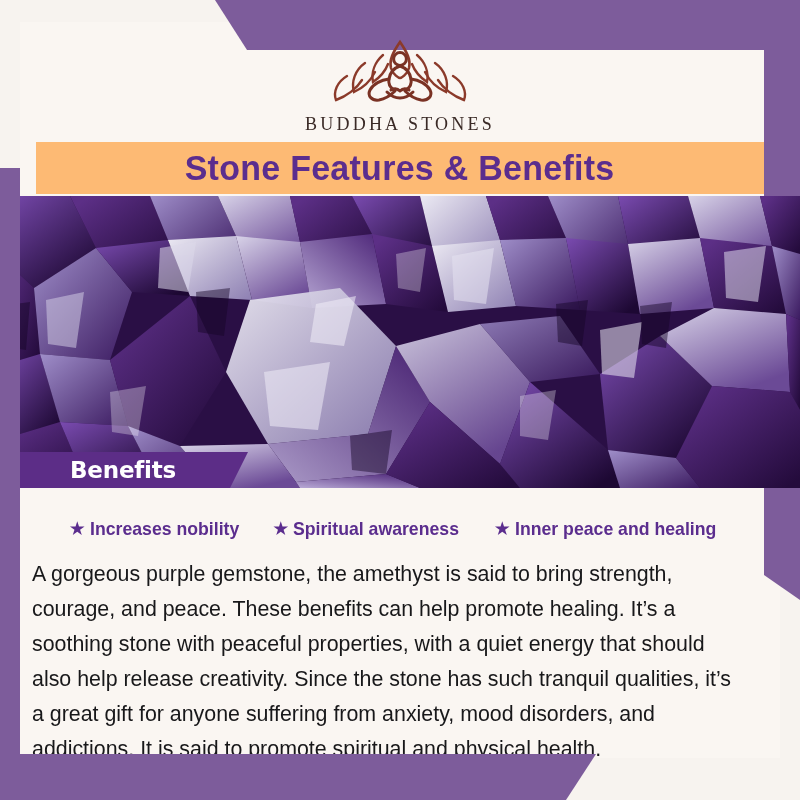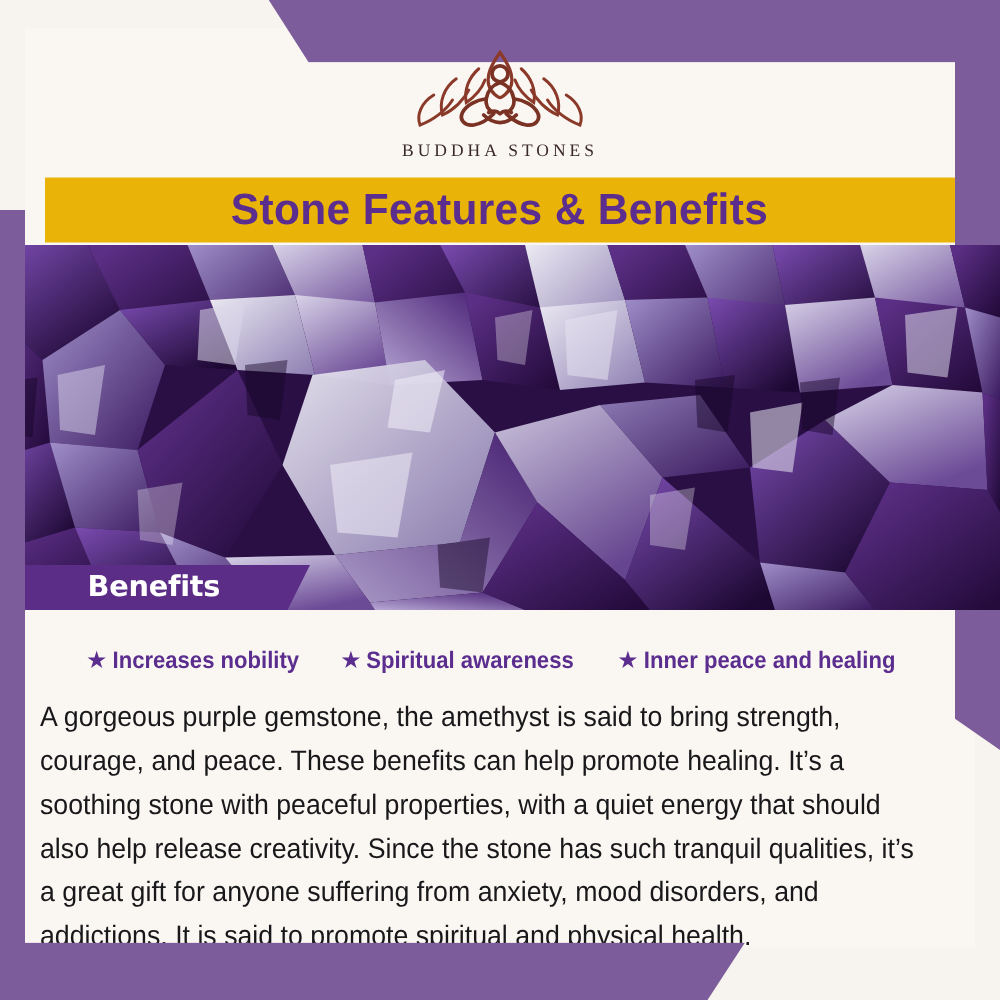--- a/index.html
+++ b/index.html
@@ -71,32 +71,32 @@
     flex-direction: column;
     align-items: center;
     justify-content: flex-start;
     padding-top: 8px;
     z-index: 3;
   }
   .logo-mark { width: 150px; height: 82px; display: block; }
   .logo-text {
     margin-top: 2px;
     font-family: "Liberation Serif", serif;
-    font-size: 14px;
+    font-size: 18px;
     letter-spacing: 3.2px;
     color: #3a2a26;
     white-space: nowrap;
   }
 
   
   .title-band {
     position: absolute;
     top: 142px; left: 36px;
     width: 728px; height: 52px;
-    background: #eab308;
+    background: #fdba74;
     display: flex;
     align-items: center;
     justify-content: center;
     z-index: 4;
   }
   .title-text {
     font-family: "Liberation Sans Narrow", "Liberation Sans", sans-serif;
     font-weight: bold;
     font-size: 35px;
     color: #5b2d8e;

